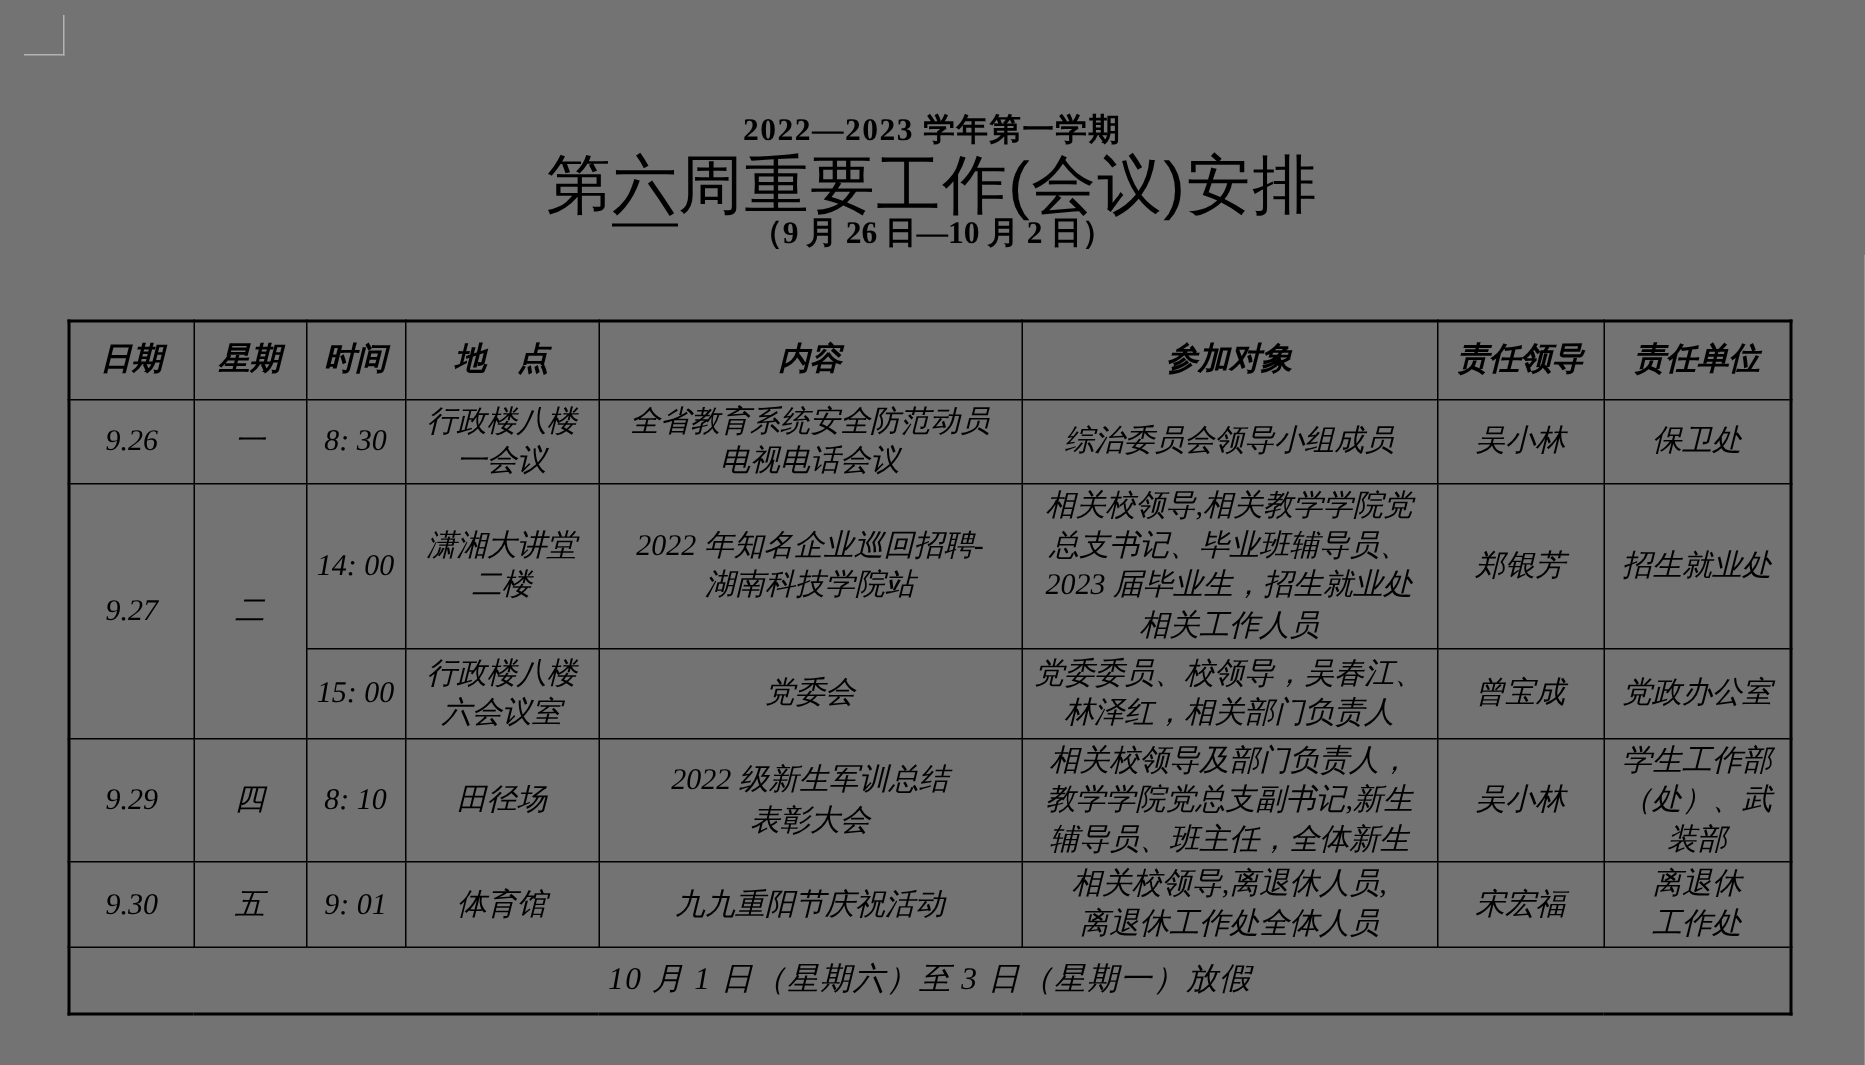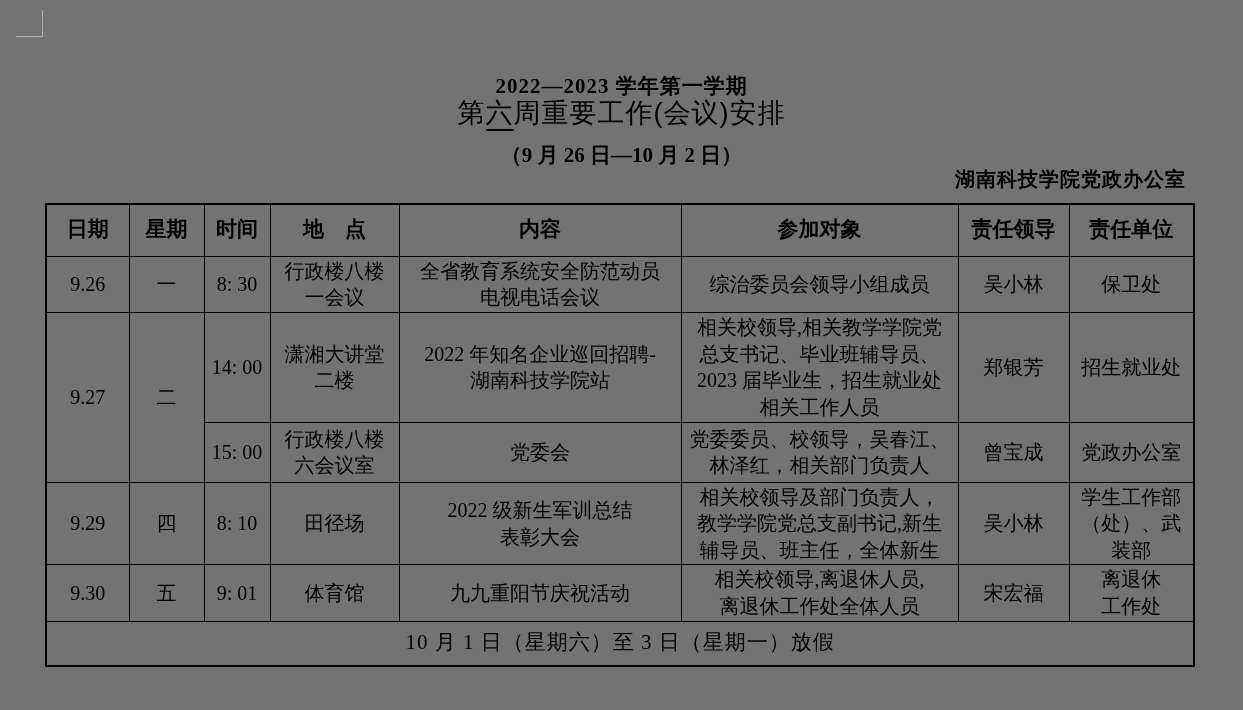--- a/index.html
+++ b/index.html
@@ -17,38 +17,39 @@
   .corner-h{position:absolute;left:16px;top:36px;width:27px;height:1px;background:#b3b3b3;}
 
   .title1{
     position:absolute;top:72px;left:0;width:100%;
     text-align:center;font-weight:bold;font-size:21px;letter-spacing:1px;
   }
   .title2{
     position:absolute;top:95px;left:0;width:100%;
     text-align:center;
     font-family:"Liberation Sans", sans-serif;
-    font-size:27px;font-weight:500;letter-spacing:1px;
+    font-size:43px;font-weight:500;letter-spacing:1px;
   }
   .title2 .u{border-bottom:2px solid #000;padding-bottom:1px;}
   .title3{
     position:absolute;top:141px;left:0;width:100%;
     text-align:center;font-weight:bold;font-size:21px;font-family:Liberation Serif, serif;
   }
   .byline{
     position:absolute;top:166px;left:45px;width:1141px;
     text-align:right;font-weight:bold;font-size:20px;letter-spacing:1px;
   }
 
   table.sched{
-    position:absolute;left:45px;top:203px;
+    position:absolute;left:45px;top:213px;
     width:1148px;
     border-collapse:collapse;
     table-layout:fixed;
     border:2px solid #000;
+    font-style:italic;
   }
   .sched th,.sched td{
     border:1px solid #000;
     text-align:center;
     vertical-align:middle;
     font-size:20px;
     line-height:1.33;
     padding:1px 2px;
     white-space:pre-line;
     overflow:hidden;
@@ -70,21 +71,20 @@
 
   <div class="corner-v"></div>
   <div class="corner-h"></div>
 
   <div class="title1">2022—2023 学年第一学期</div>
 
   <div class="title2"><span>第</span><span class="u">六</span><span>周重要工作(会议)安排</span></div>
 
   <div class="title3">（9 月 26 日—10 月 2 日）</div>
 
-  <div class="byline">湖南科技学院党政办公室</div>
 
   <table class="sched">
     <colgroup>
       <col style="width:83px">
       <col style="width:75px">
       <col style="width:66px">
       <col style="width:129px">
       <col style="width:282px">
       <col style="width:277px">
       <col style="width:111px">

